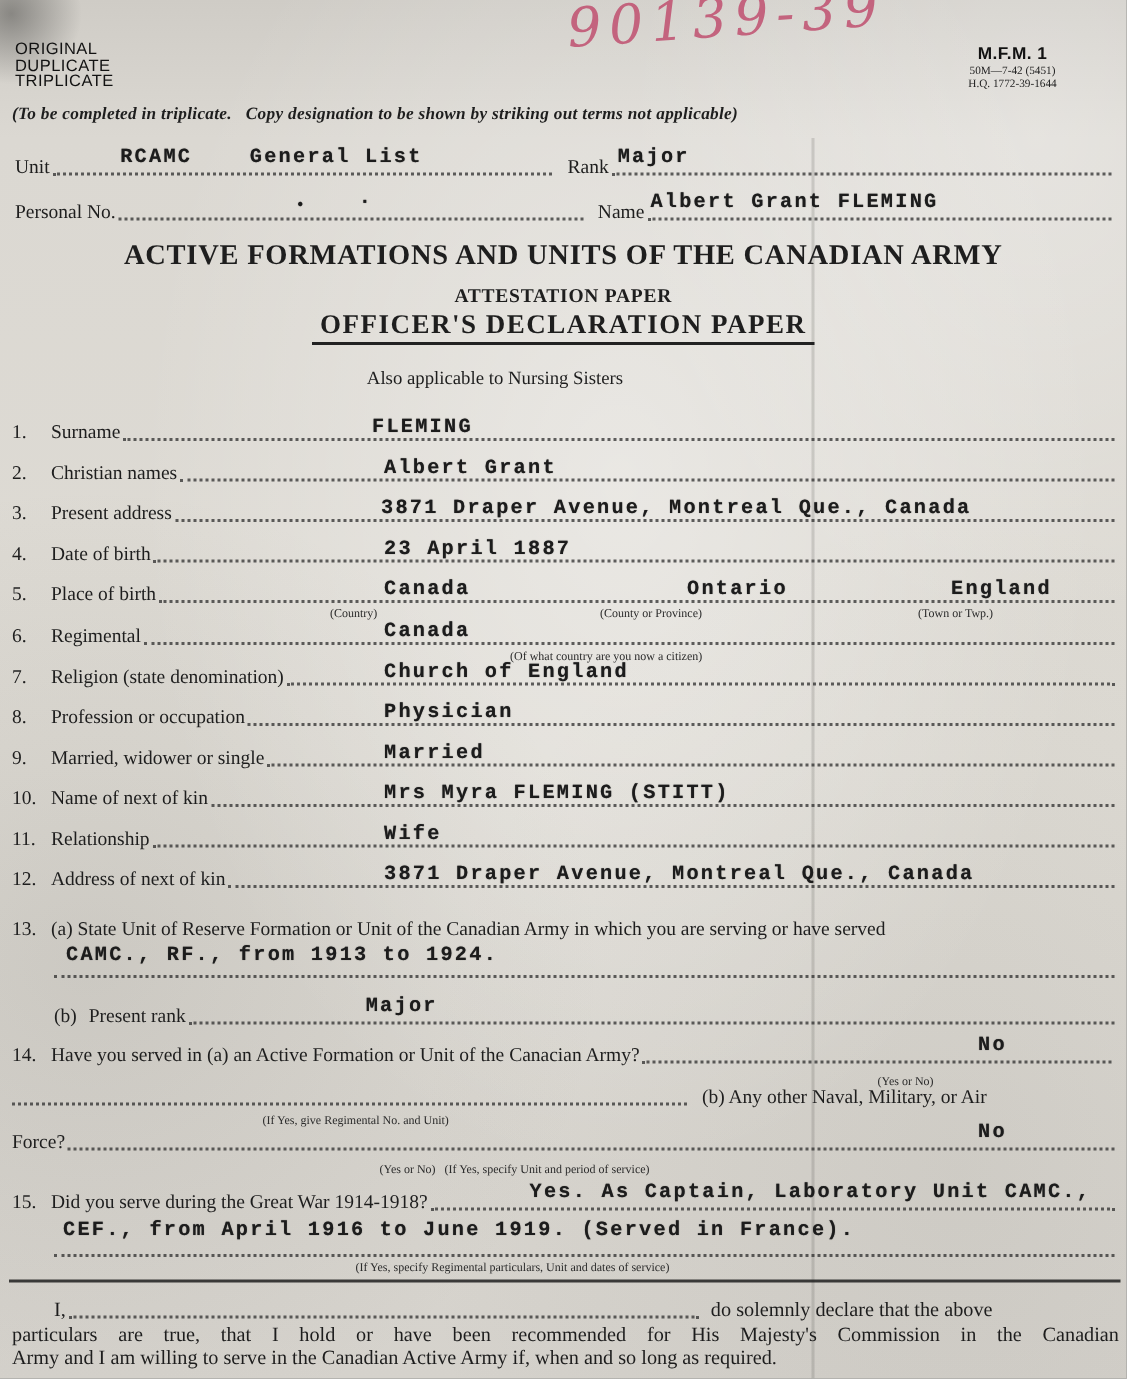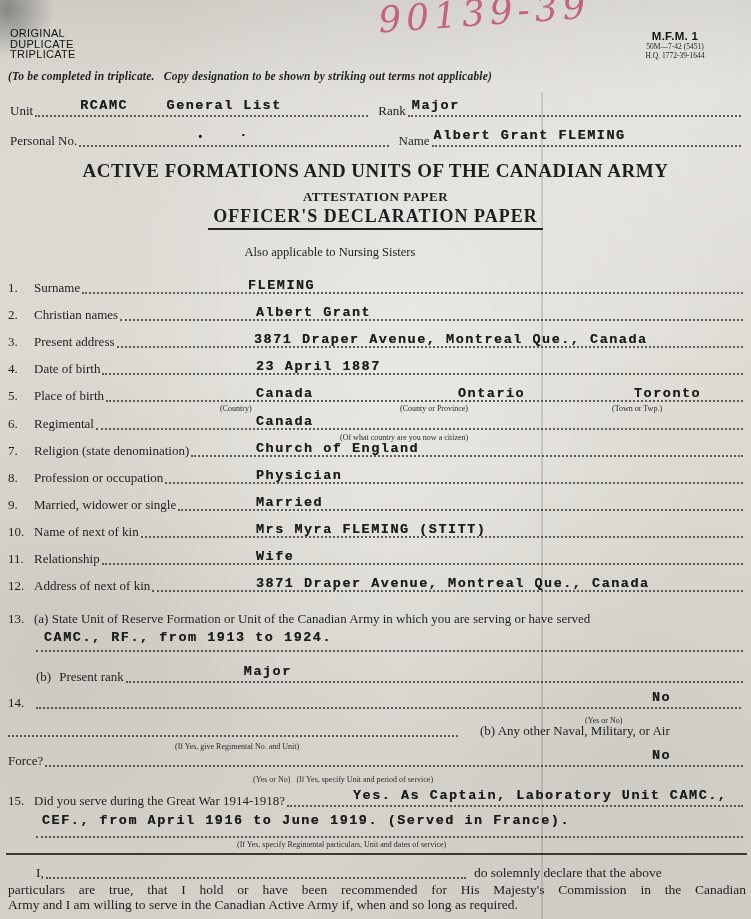--- a/index.html
+++ b/index.html
@@ -137,21 +137,21 @@
       <span class="fdot"></span>
       <span class="typed" style="left:248px;">23 April 1887</span>
     </div>
 
     <div class="frow">
       <span class="fno">5.</span>
       <span class="flabel">Place of birth</span>
       <span class="fdot"></span>
       <span class="typed" style="left:248px;">Canada</span>
       <span class="typed" style="left:450px;">Ontario</span>
-      <span class="typed" style="left:626px;">Toronto</span>
+      <span class="typed" style="left:626px;">England</span>
       <span class="sub" style="left:212px;bottom:-8px;">(Country)</span>
       <span class="sub" style="left:392px;bottom:-8px;">(County or Province)</span>
       <span class="sub" style="left:604px;bottom:-8px;">(Town or Twp.)</span>
     </div>
 
     <div class="frow">
       <span class="fno">6.</span>
       <span class="flabel">Regimental</span>
       <span class="fdot"></span>
       <span class="typed" style="left:248px;">Canada</span>
@@ -211,27 +211,28 @@
     <span class="plabel" style="margin-right:8px;">(b)</span>
     <span class="plabel">Present rank</span>
     <span class="fill">
       <span class="typed" style="left:118px;">Major</span>
     </span>
   </div>
 
   <span class="typed" style="left:652px;top:690px;">No</span>
   <div class="lrow" style="left:8px;top:694px;width:735px;height:18px;">
     <span class="fno">14.</span>
+    <span class="flabel">Have you served in (a) an Active Formation or Unit of the Canacian Army?</span>
     <span class="fdot"></span>
   </div>
   <span class="sub" style="left:585px;top:716px;">(Yes or No)</span>
 
   <div class="lrow" style="left:8px;top:722px;width:737px;height:18px;">
     <span class="fixfill" style="width:450px;height:14px;"></span>
-    <span class="plabel" style="margin-left:20px;text-align:center;">(b) Any other Naval, Military, or Air</span>
+    <span class="plabel" style="margin-left:8px;text-align:center;">(b) Any other Naval, Military, or Air</span>
   </div>
   <span class="sub" style="left:175px;top:742px;">(If Yes, give Regimental No. and Unit)</span>
   <span class="typed" style="left:652px;top:748px;">No</span>
 
   <div class="lrow" style="left:8px;top:752px;width:737px;height:18px;">
     <span class="plabel">Force?</span>
     <span class="fdot"></span>
   </div>
   <span class="sub" style="left:253px;top:775px;">(Yes or No)   (If Yes, specify Unit and period of service)</span>
 

